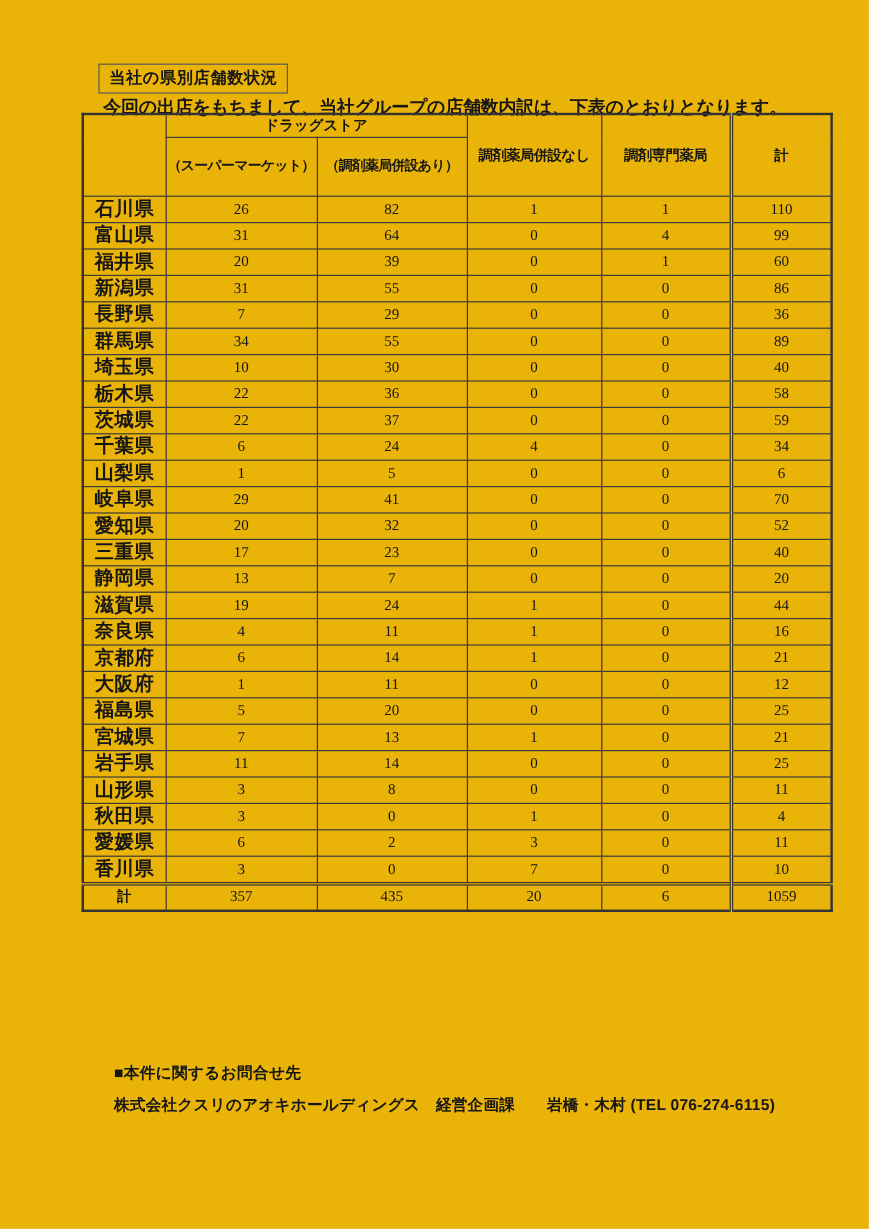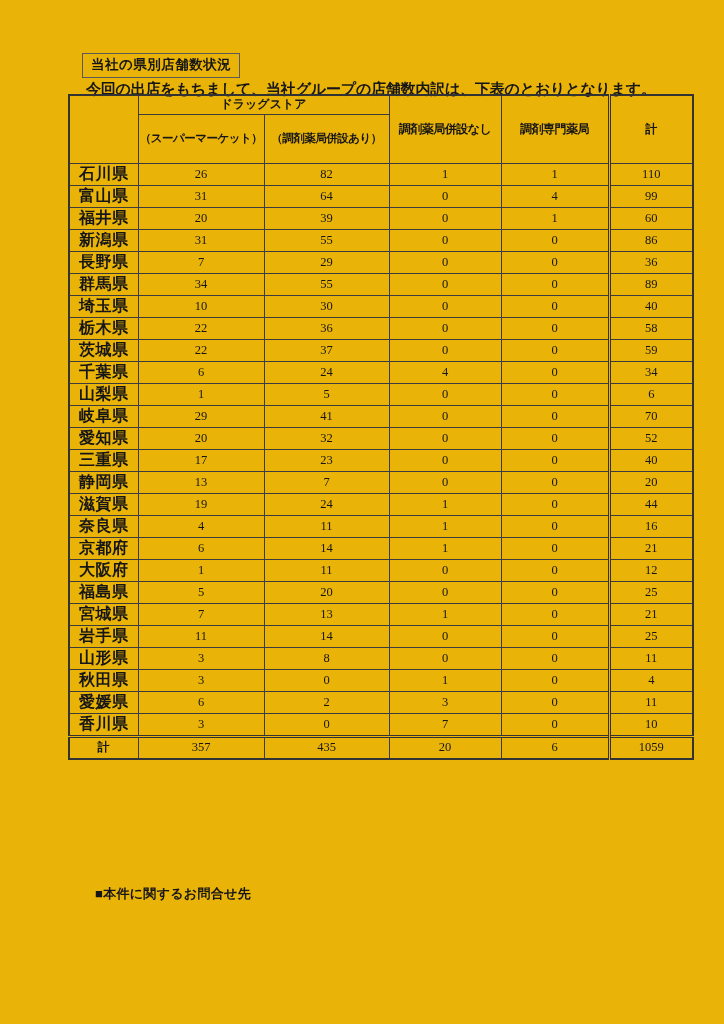--- a/index.html
+++ b/index.html
@@ -313,15 +313,16 @@
           <td class="num">435</td>
           <td class="num">20</td>
           <td class="num">6</td>
           <td class="num total-col">1059</td>
         </tr>
       </tbody>
   </table>
 
   <div class="contact">
     <div class="contact-heading">■本件に関するお問合せ先</div>
+    <div class="contact-line">株式会社クスリのアオキホールディングス　経営企画課　　岩橋・木村 (TEL 076-274-6115)</div>
   </div>
 
 </div>
 
 </body></html>

